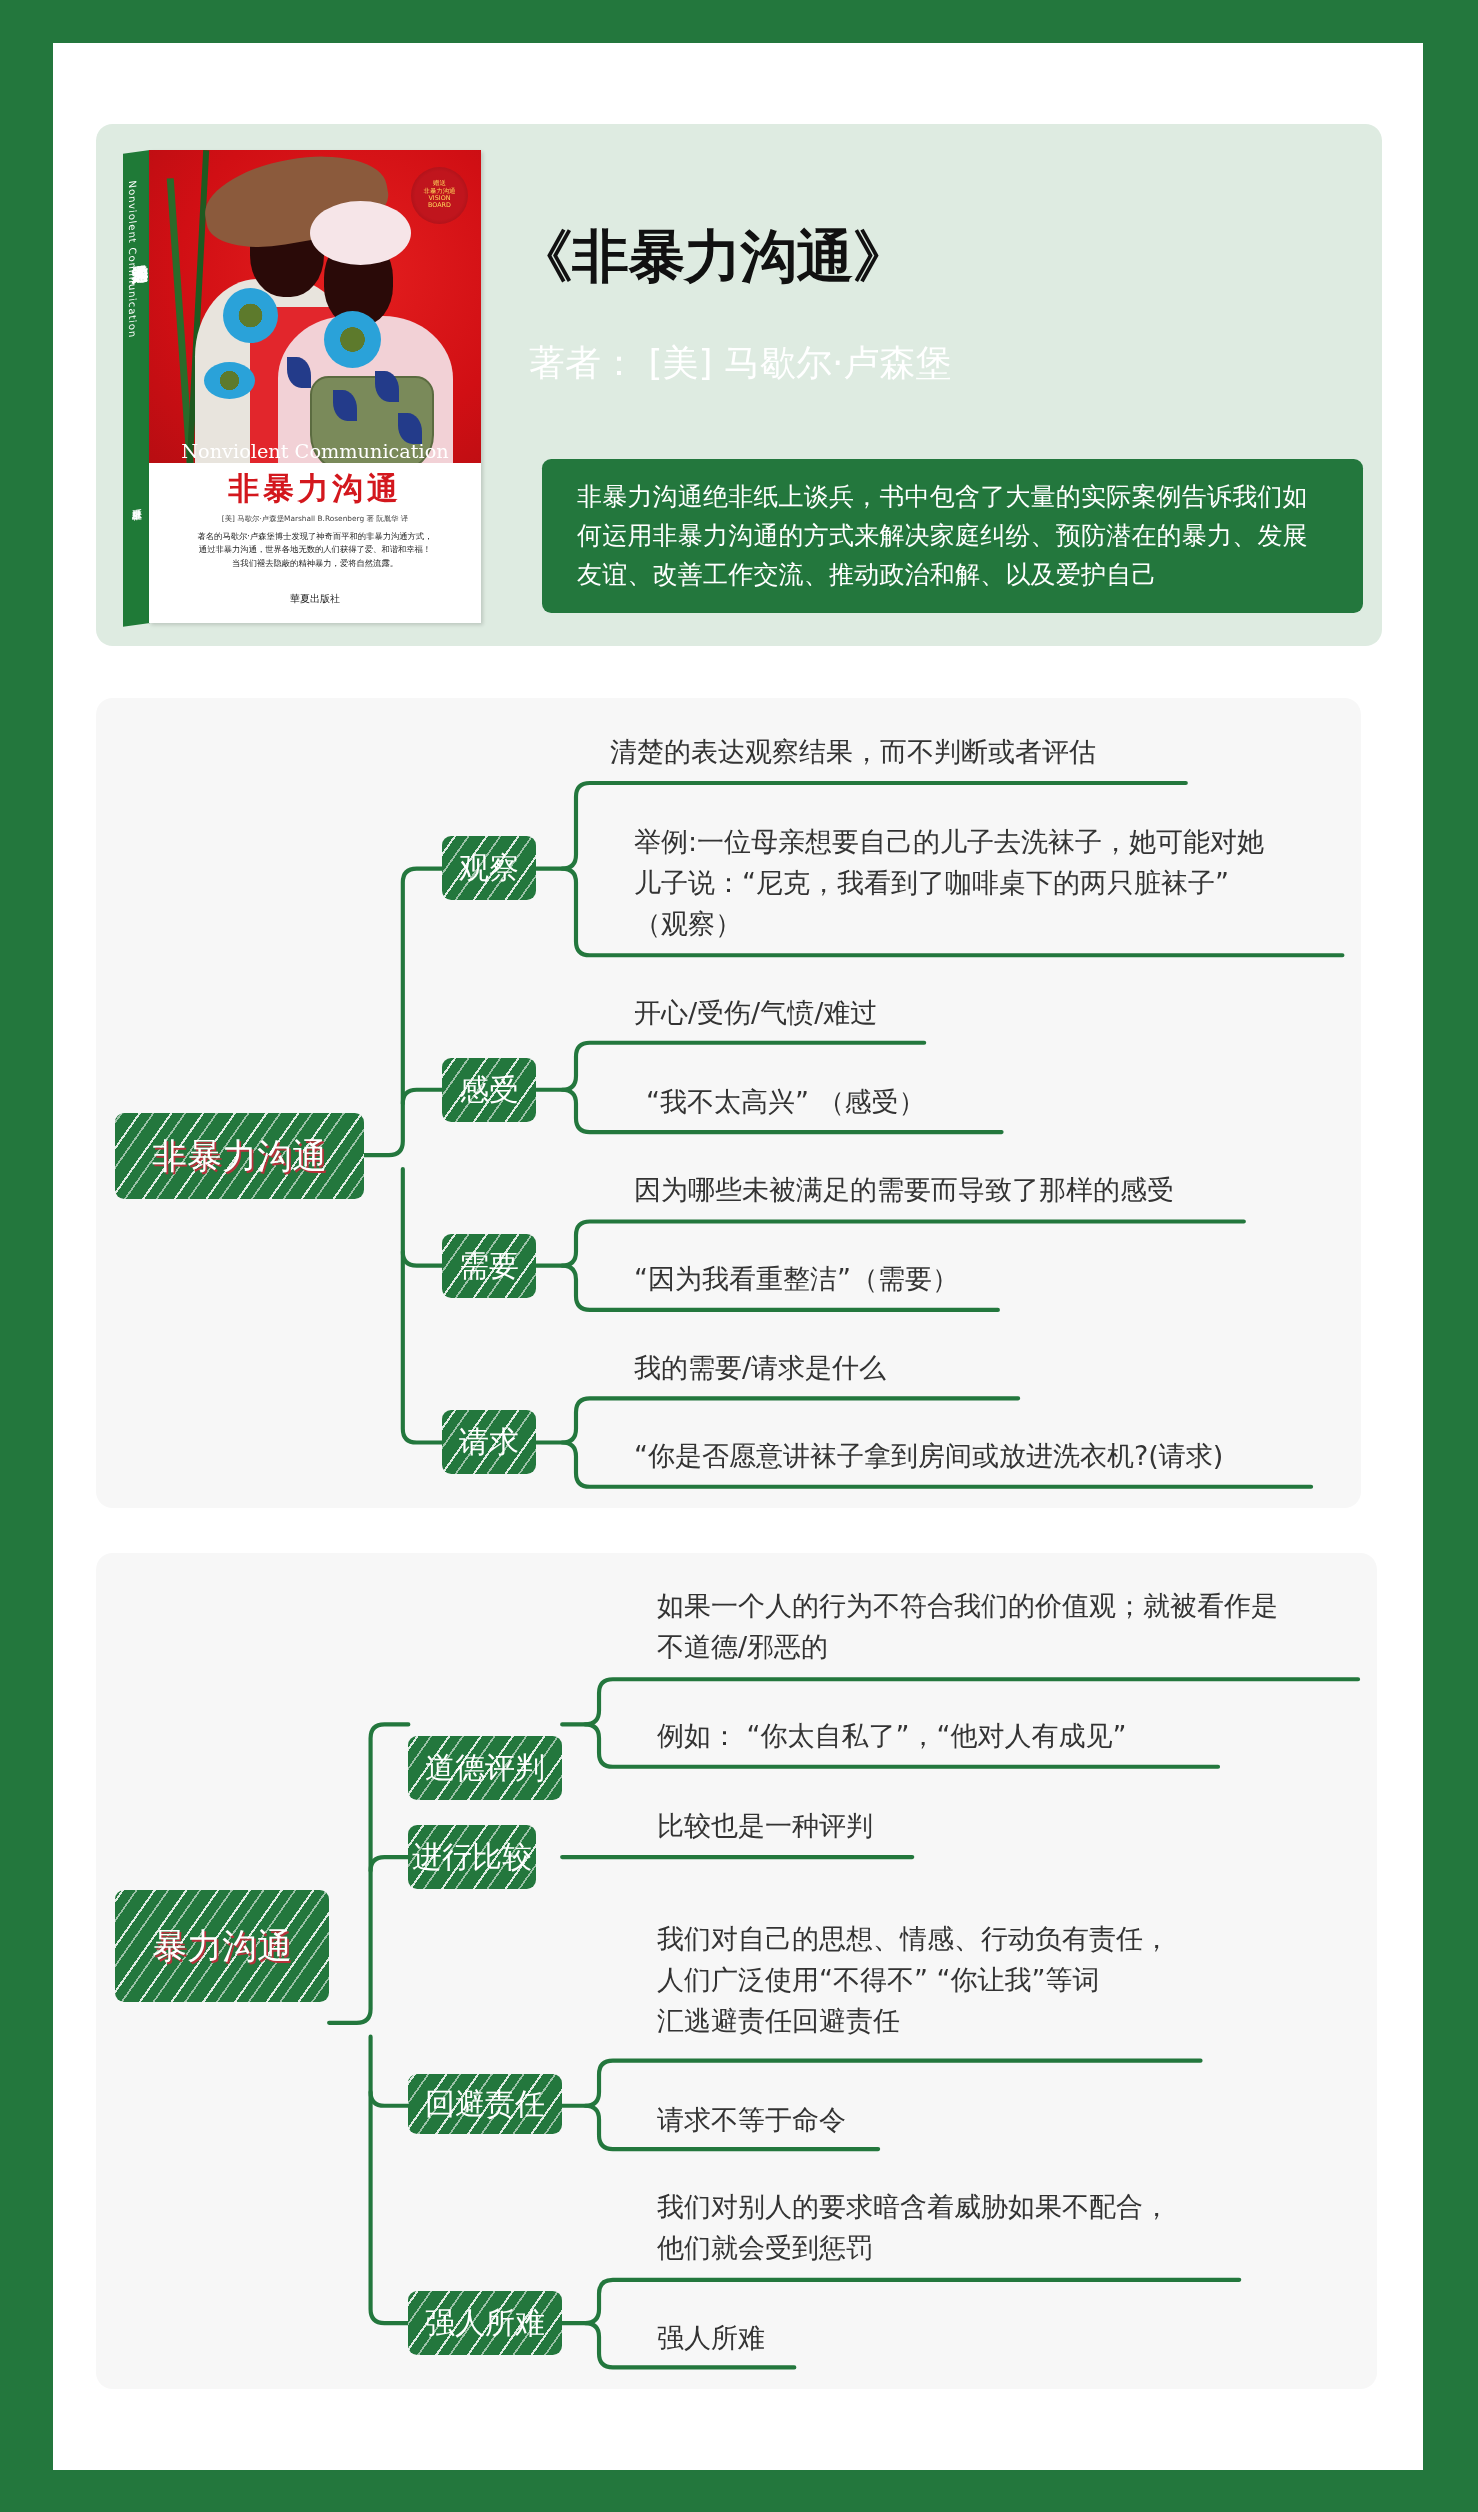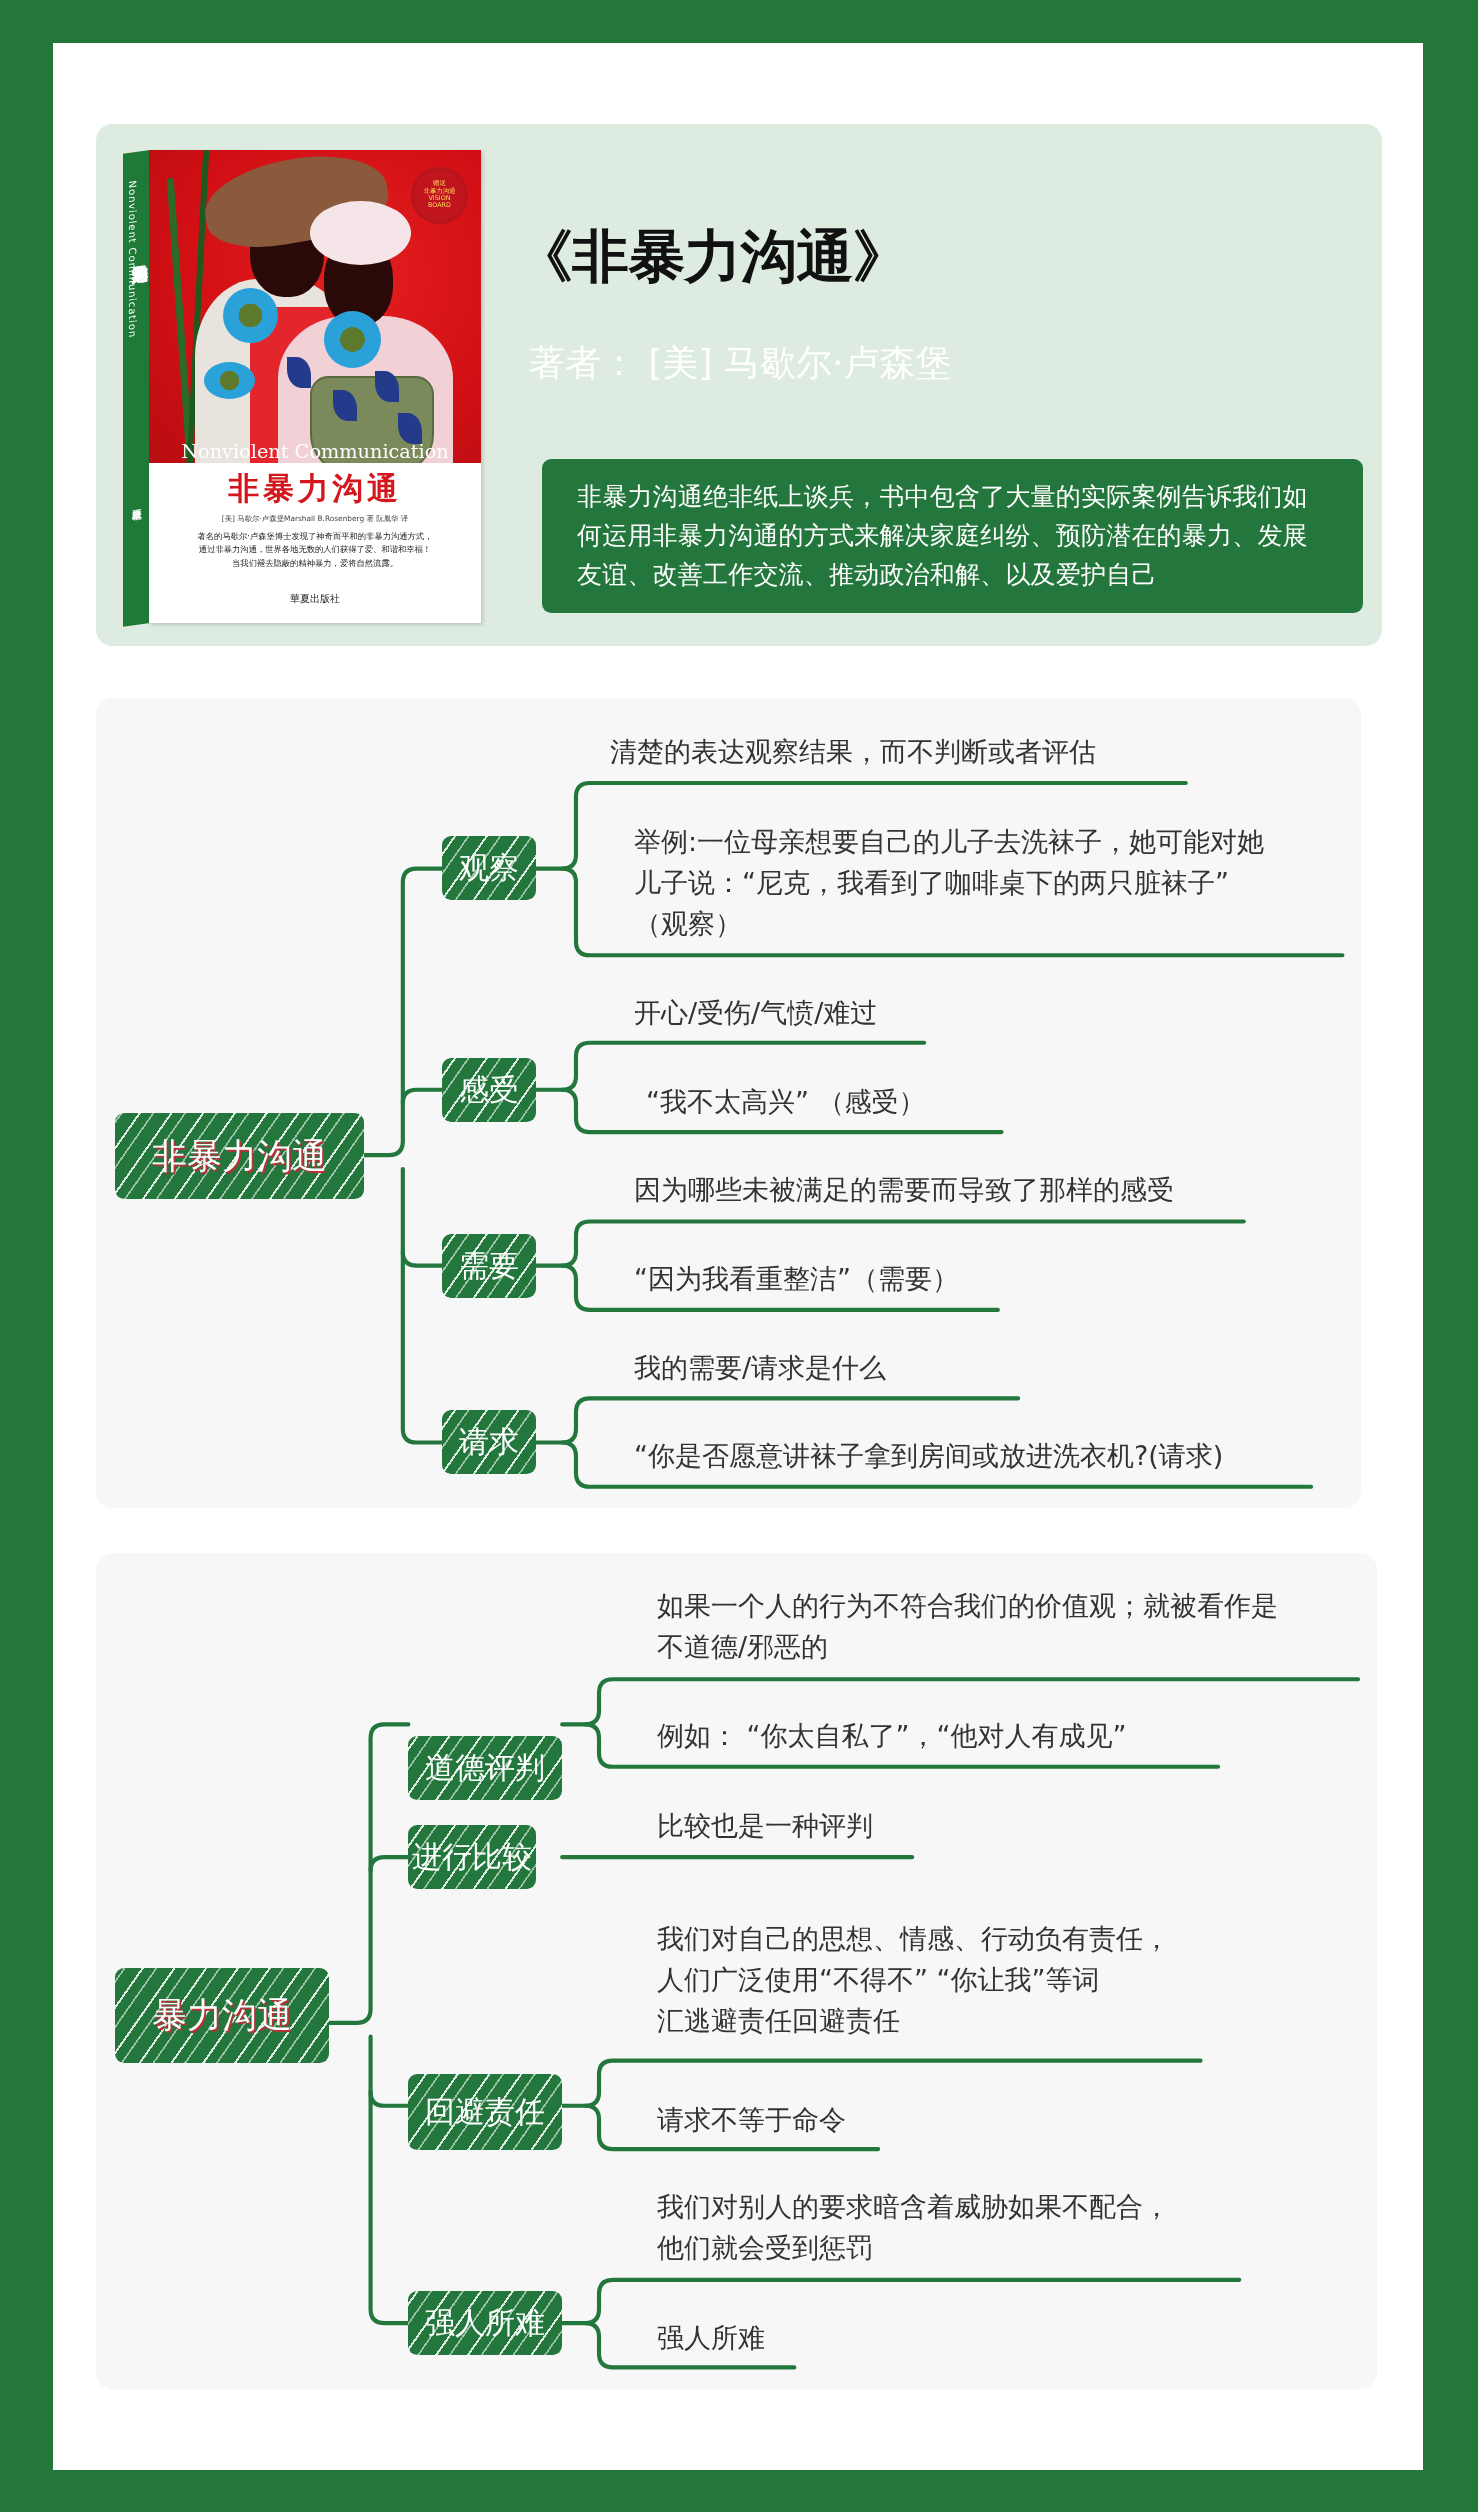--- a/index.html
+++ b/index.html
@@ -224,24 +224,24 @@
 <div class="leaf-text" style="left: 634px; top: 821px; white-space: pre-line;">举例:一位母亲想要自己的儿子去洗袜子，她可能对她
 儿子说：“尼克，我看到了咖啡桌下的两只脏袜子”
  （观察）</div>
 <div class="leaf-text" style="left:634px; top:992px;">开心/受伤/气愤/难过</div>
 <div class="leaf-text" style="left:646px; top:1081px;"> “我不太高兴” （感受）</div>
 <div class="leaf-text" style="left:634px; top:1169px;">因为哪些未被满足的需要而导致了那样的感受</div>
 <div class="leaf-text" style="left:634px; top:1258px;"> “因为我看重整洁”（需要）</div>
 <div class="leaf-text" style="left:634px; top:1347px;">我的需要/请求是什么</div>
 <div class="leaf-text" style="left:634px; top:1435px;"> “你是否愿意讲袜子拿到房间或放进洗衣机?(请求)</div>
 
-<div class="node root" style="left:115px; top:1968px; width:214px; height:95px;">暴力沟通</div>
+<div class="node root" style="left:115px; top:1890px; width:214px; height:112px;">暴力沟通</div>
 <div class="node branch" style="left:408px; top:1692px; width:154px; height:64px;margin-top:44px;">道德评判</div>
 <div class="node branch" style="left:408px; top:1825px; width:128px; height:64px;">进行比较</div>
-<div class="node branch" style="left:408px; top:2074px; width:154px; height:76px;">回避责任</div>
+<div class="node branch" style="left:408px; top:2074px; width:154px; height:60px;">回避责任</div>
 <div class="node branch" style="left:408px; top:2291px; width:154px; height:64px;">强人所难</div>
 
 <div class="leaf-text" style="left:657px; top:1585px; white-space:pre-line;">如果一个人的行为不符合我们的价值观；就被看作是
 不道德/邪恶的</div>
 <div class="leaf-text" style="left:657px; top:1715px;">例如：  “你太自私了”，“他对人有成见”</div>
 <div class="leaf-text" style="left:657px; top:1805px;">比较也是一种评判</div>
 <div class="leaf-text" style="left:657px; top:1918px; white-space:pre-line;">我们对自己的思想、情感、行动负有责任，
 人们广泛使用“不得不” “你让我”等词
 汇逃避责任回避责任</div>
 <div class="leaf-text" style="left:657px; top:2099px;">请求不等于命令</div>

